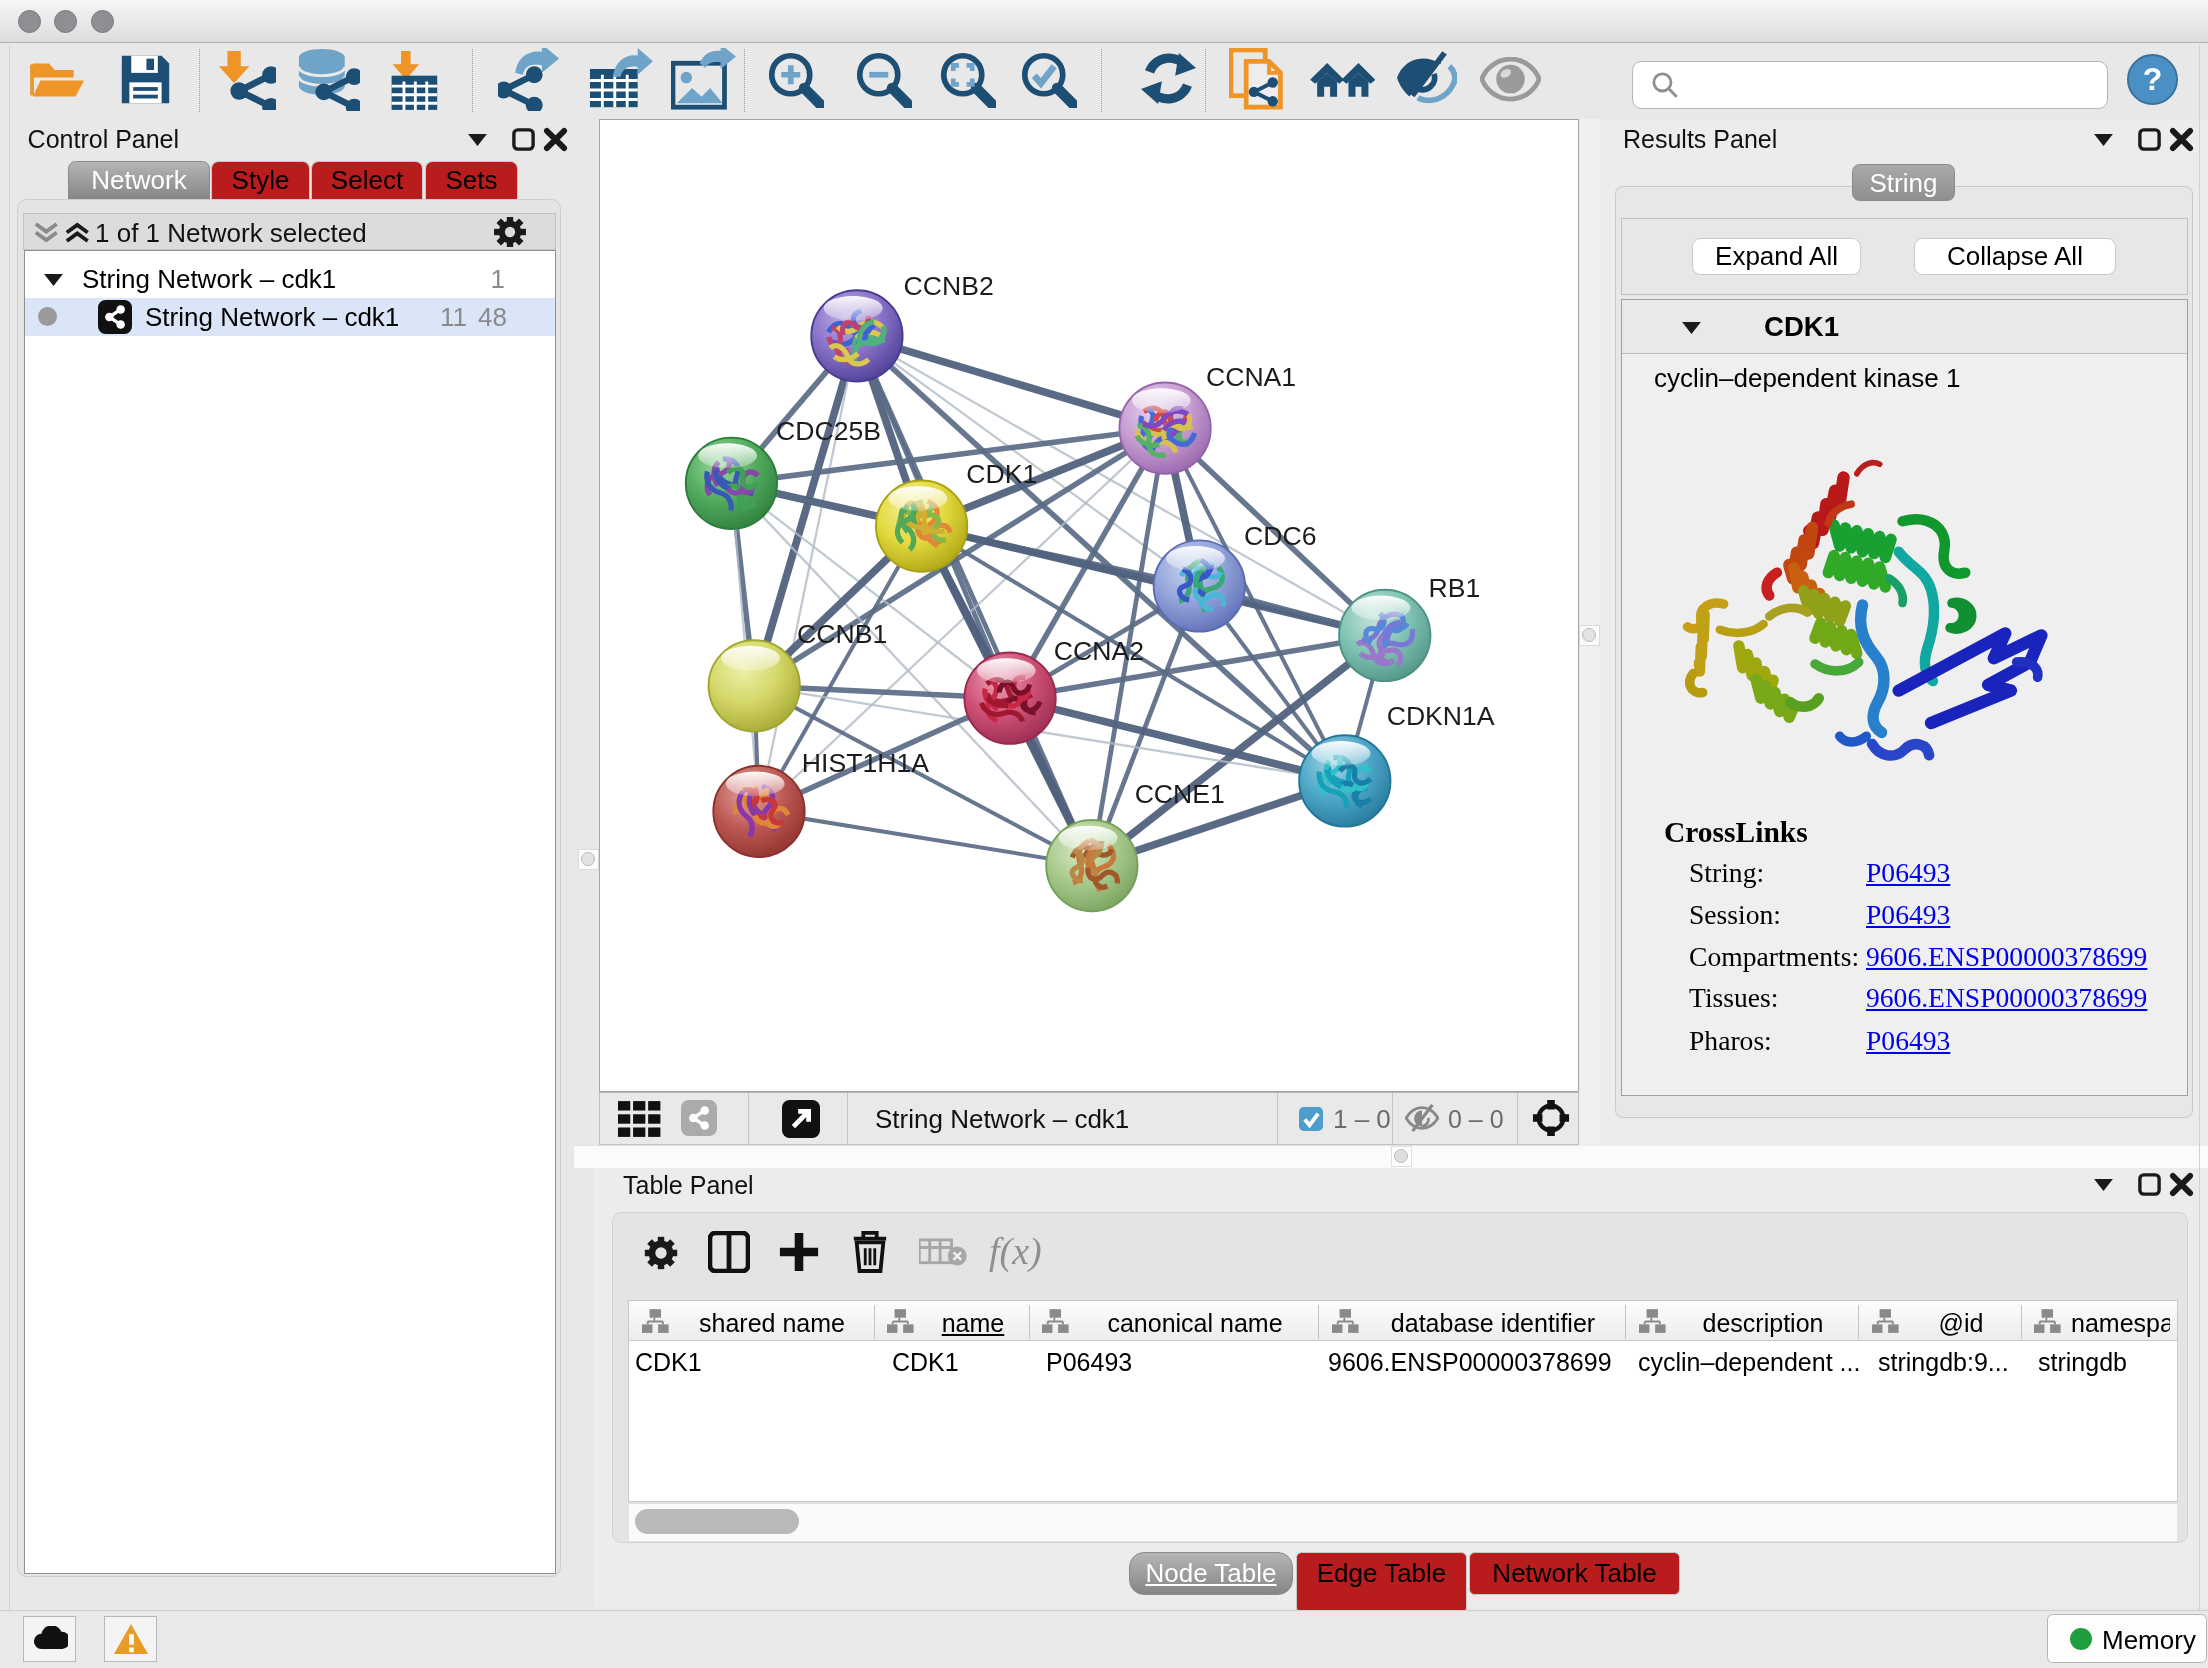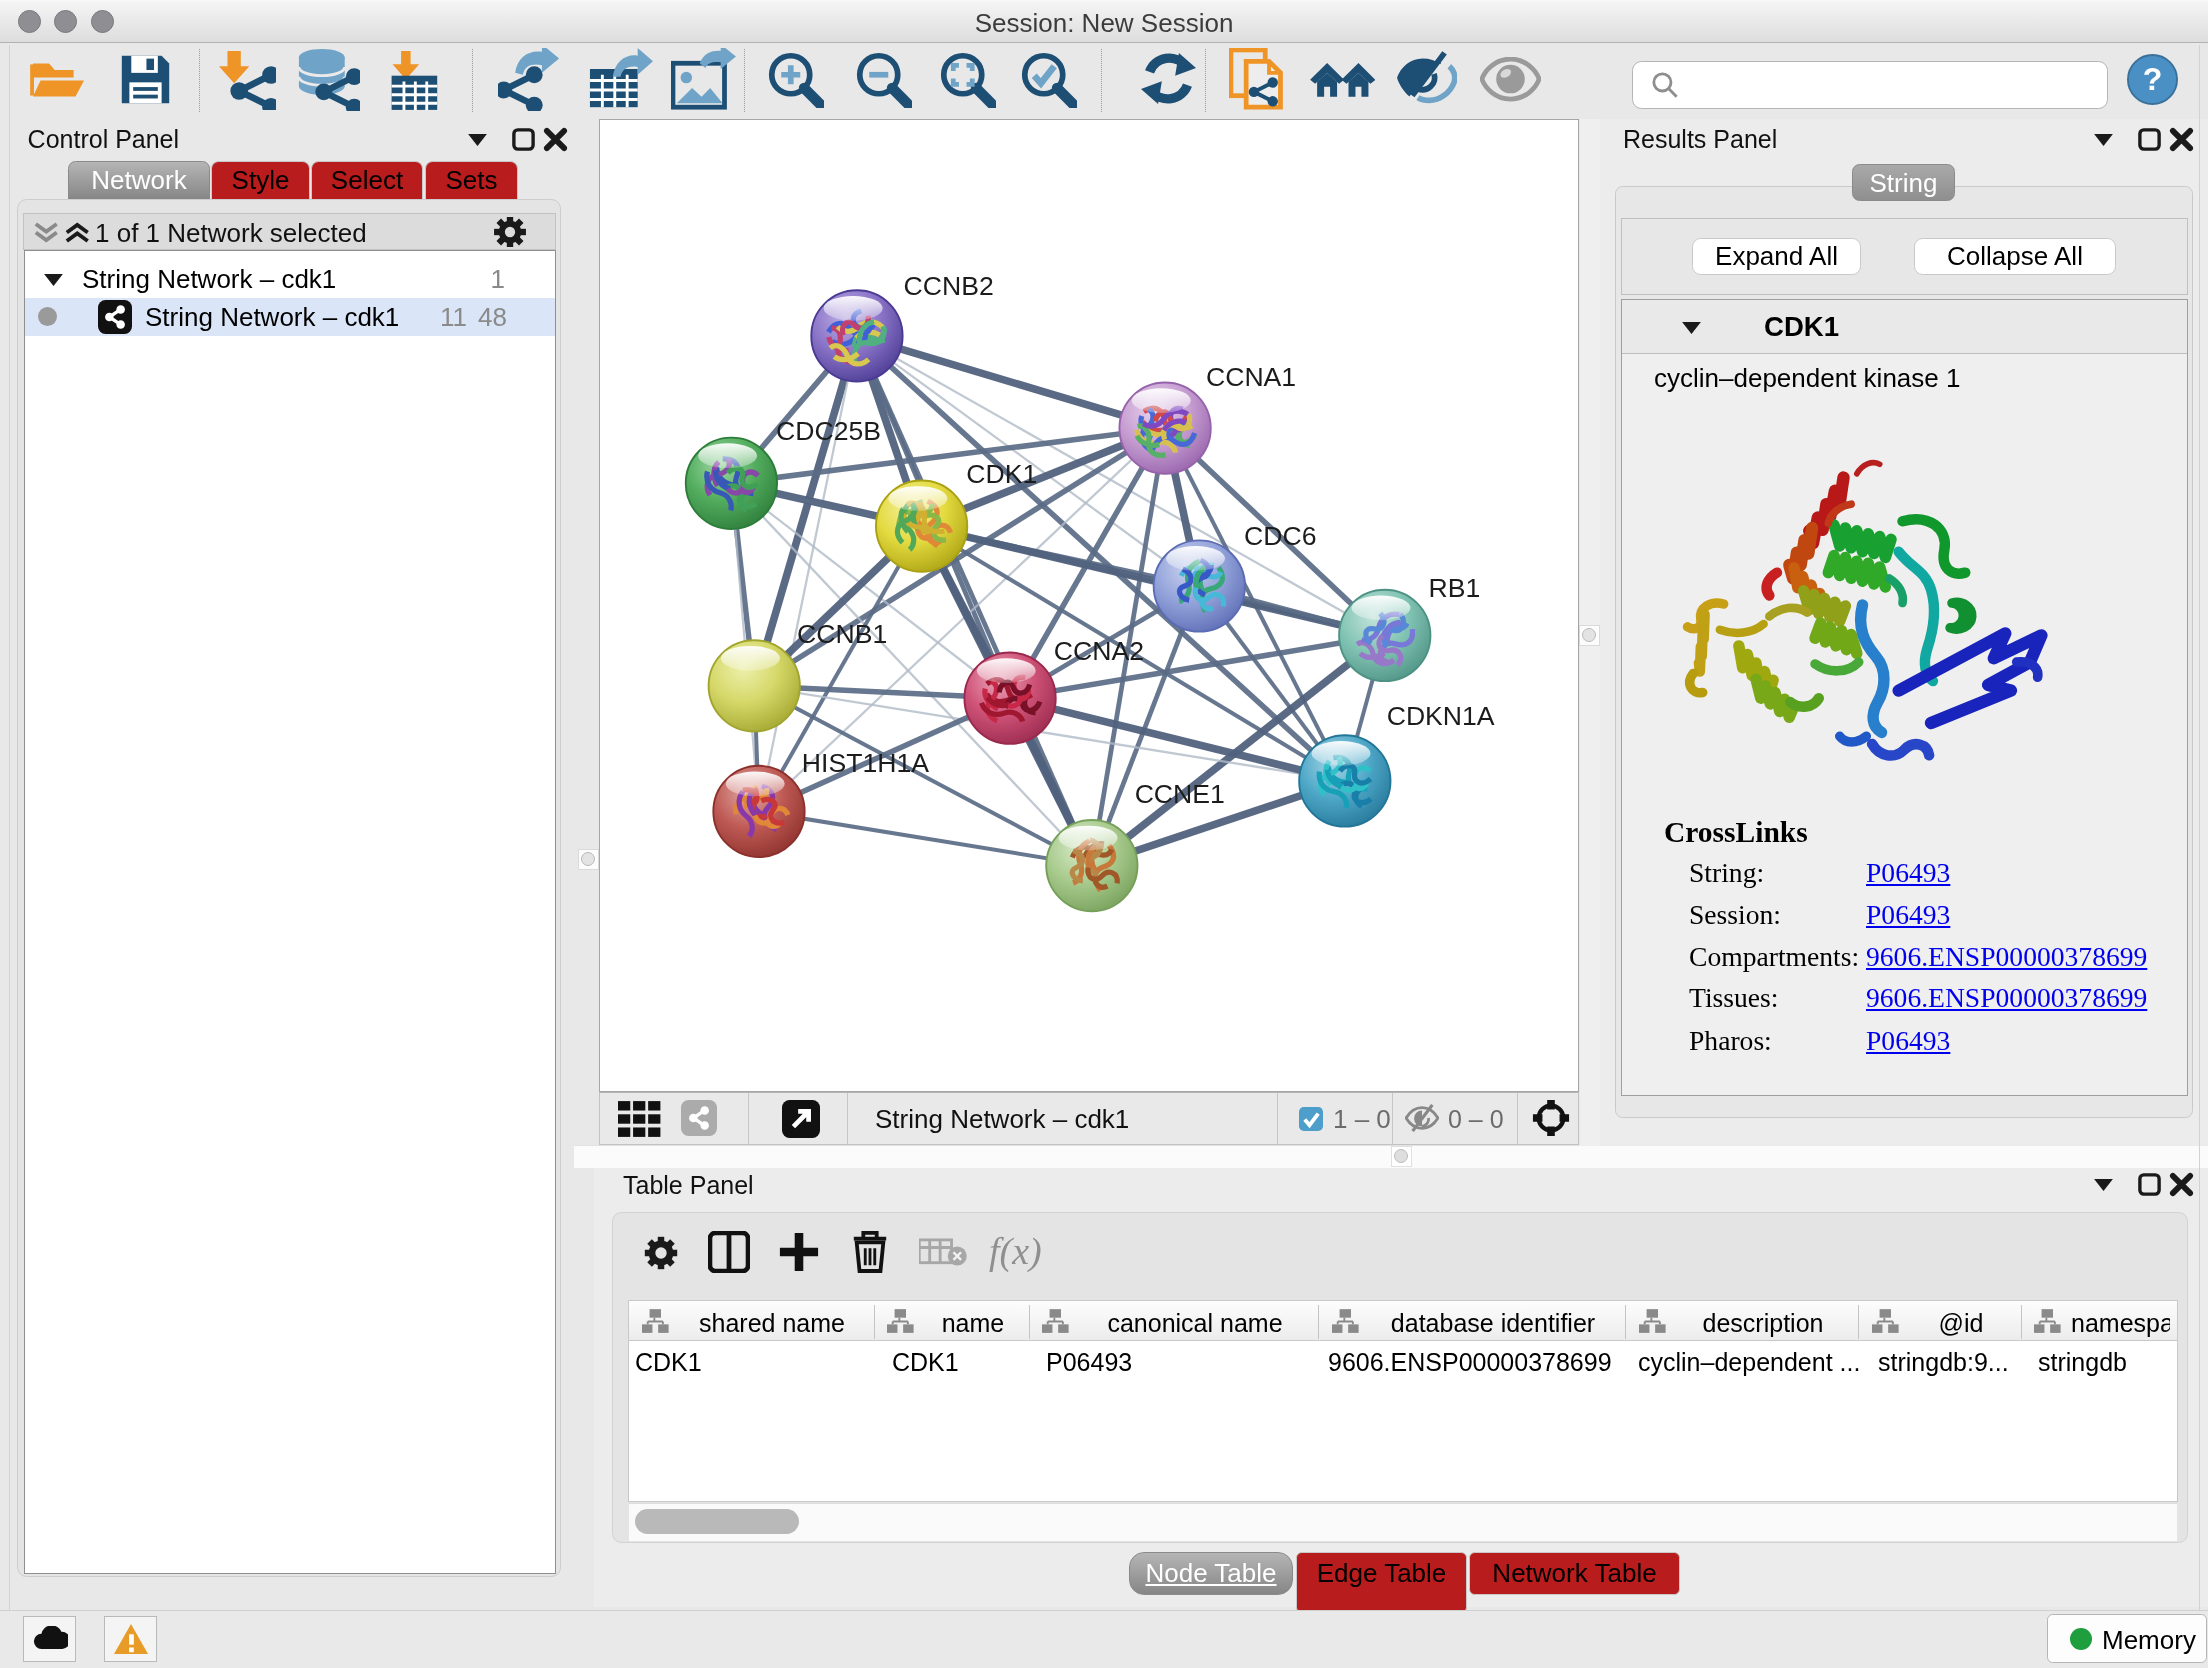--- a/index.html
+++ b/index.html
@@ -19,21 +19,20 @@
 a.lnk{color:#0000ee;text-decoration:underline;}
 .cell{position:absolute;font-size:25px;color:#000;white-space:nowrap;}
 .colsep{position:absolute;top:3.8px;width:0;height:34px;border-left:1.9px solid #c4c4c4;}
 </style></head><body>
 <div id="w">
 
 <div class="abs titlebar"></div>
 <div class="abs tl" style="left:18px;"></div>
 <div class="abs tl" style="left:54px;"></div>
 <div class="abs tl" style="left:91px;"></div>
-<div class="abs title">Session: New Session</div>
 <svg class="abs" style="left:30px;top:54px" width="57" height="51" viewBox="0 0 60 54">
       <path d="M3 10 h17 l6 7 h20 v8 h-43 z" fill="#ef9426"></path>
       <path d="M3 45 l8-17 h46 l-9 17 z" fill="#ef9426"></path>
       <path d="M2 44 V11" stroke="#ef9426" stroke-width="4" fill="none"></path>
     </svg>
     <svg class="abs" style="left:118px;top:52px" width="55" height="55" viewBox="0 0 58 58">
       <path d="M4 4 h42 l8 8 v42 h-50 z" fill="#1d4e74"></path>
       <rect x="14" y="4" width="28" height="18" fill="#fff"></rect>
       <rect x="30" y="7" width="8" height="12" fill="#1d4e74"></rect>
       <rect x="12" y="32" width="34" height="22" fill="#fff"></rect>
@@ -810,21 +809,21 @@
     </svg>
 <div class="abs" style="left:678px;top:1309px;width:188px;font-size:25px;color:#000;text-align:center;white-space:nowrap;overflow:hidden;">shared name</div>
 <svg class="abs" style="left:887px;top:1309px" width="28.5" height="25" viewBox="0 0 30 26">
       <g fill="#8a8a8a">
         <rect x="8" y="0" width="12" height="9"></rect>
         <rect x="0" y="16" width="11" height="9"></rect>
         <rect x="17" y="16" width="11" height="9"></rect>
         <path d="M13 9 v4 M6 13 h16 M6 13 v3 M22 13 v3" stroke="#8a8a8a" stroke-width="2" fill="none"></path>
       </g>
     </svg>
-<div class="abs" style="left:924px;top:1309px;width:98px;font-size:25px;color:#000;text-align:center;white-space:nowrap;overflow:hidden;">name</div>
+<div class="abs" style="left:924px;top:1309px;width:98px;font-size:25px;color:#000;text-align:center;white-space:nowrap;overflow:hidden;text-decoration:underline;">name</div>
 <div class="abs colsep" style="left:874px;top:1305px;"></div>
 <svg class="abs" style="left:1042px;top:1309px" width="28.5" height="25" viewBox="0 0 30 26">
       <g fill="#8a8a8a">
         <rect x="8" y="0" width="12" height="9"></rect>
         <rect x="0" y="16" width="11" height="9"></rect>
         <rect x="17" y="16" width="11" height="9"></rect>
         <path d="M13 9 v4 M6 13 h16 M6 13 v3 M22 13 v3" stroke="#8a8a8a" stroke-width="2" fill="none"></path>
       </g>
     </svg>
 <div class="abs" style="left:1079px;top:1309px;width:232px;font-size:25px;color:#000;text-align:center;white-space:nowrap;overflow:hidden;">canonical name</div>

